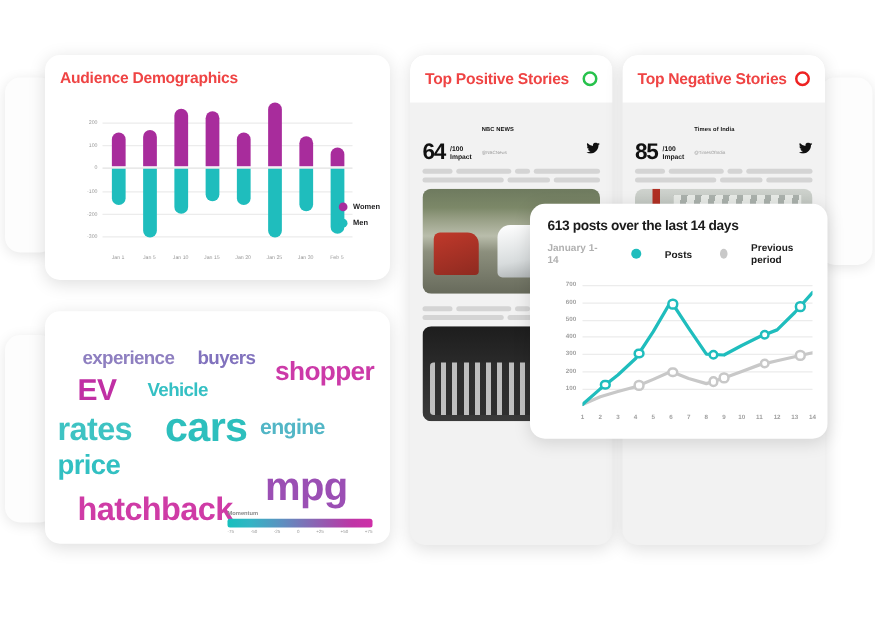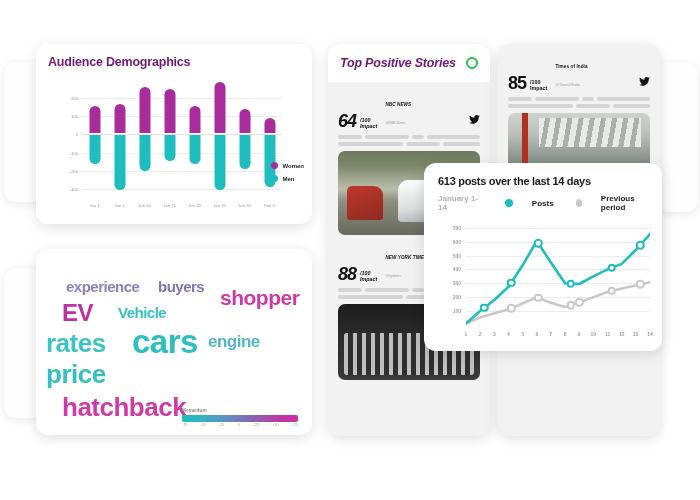--- a/index.html
+++ b/index.html
@@ -15,21 +15,21 @@
   .card {
     position:absolute;
     background:#ffffff;
     border-radius:12px;
     box-shadow:0 3px 14px rgba(0,0,0,0.13);
     overflow:hidden;
   }
   .card-title {
     font-size:12.5px;
     font-weight:600;
-    color:#701a75;
+    color:#ef4444;
     letter-spacing:-0.2px;
   }
 
   
   .ghost {
     position:absolute;
     background:#fdfdfd;
     border-radius:12px;
     box-shadow:0 2px 10px rgba(0,0,0,0.10);
   }
@@ -62,21 +62,21 @@
   .w { position:absolute; font-weight:700; white-space:nowrap; line-height:1; letter-spacing:-0.5px; }
   .momentum { position:absolute; right:14px; bottom:8px; width:116px; }
   .mom-label { font-size:4.6px; color:#8a8a8a; font-weight:600; margin-bottom:2px; }
   .mom-bar { height:7px; border-radius:2px;
     background:linear-gradient(90deg,#16c0bd 0%,#34b4c4 16%,#5e8fc0 38%,#7a74b8 52%,#9d52ae 70%,#bf35a6 86%,#cf2fa8 100%); }
   .mom-ticks { display:flex; justify-content:space-between; margin-top:1px; }
   .mom-ticks span { font-size:3.6px; color:#9a9a9a; }
 
   
   .story-card { background:#f2f2f2; }
-  #positive { left:328px; top:44px; width:162px; height:392px;font-style:italic; }
+  #positive { left:328px; top:44px; width:162px; height:392px; }
   #negative { left:498px; top:44px; width:162px; height:392px; }
   .story-head {
     background:#ffffff; height:38px; display:flex; align-items:center;
     justify-content:space-between; padding:0 12px;
     border-radius:12px 12px 0 0;
   }
   .ring { width:12px; height:12px; border-radius:50%; border:2.4px solid #27c24c; }
   .ring.neg { border-color:#ee2222; }
   .story-body { padding:10px 10px 0 10px; }
   .story-item { margin-bottom:10px; }
@@ -211,21 +211,22 @@
   <div class="card" id="keyphrases" style="z-index:3;">
     <div class="cloud">
         <span class="w" style="left: 22px; top: 2px; font-size: 15px; color: rgb(142, 127, 192);">experience</span>
         <span class="w" style="left: 114px; top: 2px; font-size: 15px; color: rgb(129, 114, 189);">buyers</span>
         <span class="w" style="left: 176px; top: 10px; font-size: 21px; color: rgb(204, 58, 168);">shopper</span>
         <span class="w" style="left: 18px; top: 24px; font-size: 24px; color: rgb(192, 47, 164);">EV</span>
         <span class="w" style="left: 74px; top: 28px; font-size: 15px; color: rgb(53, 192, 196);">Vehicle</span>
         <span class="w" style="left: 2px; top: 53px; font-size: 26px; color: rgb(62, 195, 195);">rates</span>
         <span class="w" style="left: 88px; top: 48px; font-size: 33px; color: rgb(45, 191, 189);">cars</span>
         <span class="w" style="left: 164px; top: 56px; font-size: 17px; color: rgb(82, 182, 198);">engine</span>
-        <span class="w" style="left: 2px; top: 84px; font-size: 26px; color: rgb(50, 192, 194);">price</span>
+        <span class="w" style="left: 2px; top: 84px; font-size: 22px; color: rgb(50, 192, 194);">price</span>
+        <span class="w" style="left: 168px; top: 96px; font-size: 32px; color: rgb(155, 79, 180);">mpg</span>
         <span class="w" style="left: 18px; top: 117px; font-size: 26px; color: rgb(207, 59, 166);">hatchback</span>
       </div>
     <div class="momentum">
       <div class="mom-label">Momentum</div>
       <div class="mom-bar"></div>
       <div class="mom-ticks">
           <span>-75</span>
           <span>-50</span>
           <span>-25</span>
           <span>0</span>
@@ -260,47 +261,43 @@
           <div class="skel-row">
             <i style="width:46%"></i>
             <i style="width:24%"></i>
             <i style="width:26%"></i>
           </div>
           <div class="thumb">
             <div class="photo-lot"></div>
           </div>
         </div>
         <div class="story-item">
-          <div class="score-row">
-            <span class="score">88</span>
-            <span class="impact">/100<br>Impact</span>
-            <span class="src"><span class="src-name">NEW YORK TIMES</span><br><span class="src-handle">@nytimes</span></span>
-            <span class="tw"><svg width="11" height="9" viewBox="0 0 24 20">
-                <path fill="#111" d="M24 2.4a9.6 9.6 0 0 1-2.8.8A4.9 4.9 0 0 0 23.3.4a9.7 9.7 0 0 1-3.1 1.2A4.9 4.9 0 0 0 11.8 6a13.9 13.9 0 0 1-10-5.1 4.9 4.9 0 0 0 1.5 6.5A4.8 4.8 0 0 1 1 6.8v.1a4.9 4.9 0 0 0 3.9 4.8 4.9 4.9 0 0 1-2.2.1 4.9 4.9 0 0 0 4.6 3.4A9.9 9.9 0 0 1 0 17.3a13.9 13.9 0 0 0 7.5 2.2c9.1 0 14-7.5 14-14v-.7A10 10 0 0 0 24 2.4z"></path>
-              </svg></span>
-          </div>
           <div class="skel-row">
             <i style="width:18%"></i>
             <i style="width:34%"></i>
             <i style="width:9%"></i>
             <i style="width:40%"></i>
           </div>
           <div class="skel-row">
             <i style="width:46%"></i>
             <i style="width:24%"></i>
             <i style="width:26%"></i>
           </div>
           <div class="thumb">
             <div class="photo-line"></div>
           </div>
         </div>
       </div>
   </div>
 
   <div class="card story-card" id="negative" style="z-index:2;">
+    <div class="story-head">
+      <div class="card-title">Top Negative Stories</div>
+      <div class="ring neg"></div>
+    </div>
     <div class="story-body">
         <div class="story-item">
           <div class="score-row">
             <span class="score">85</span>
             <span class="impact">/100<br>Impact</span>
             <span class="src"><span class="src-name">Times of India</span><br><span class="src-handle">@TimesOfIndia</span></span>
             <span class="tw"><svg width="11" height="9" viewBox="0 0 24 20">
                 <path fill="#111" d="M24 2.4a9.6 9.6 0 0 1-2.8.8A4.9 4.9 0 0 0 23.3.4a9.7 9.7 0 0 1-3.1 1.2A4.9 4.9 0 0 0 11.8 6a13.9 13.9 0 0 1-10-5.1 4.9 4.9 0 0 0 1.5 6.5A4.8 4.8 0 0 1 1 6.8v.1a4.9 4.9 0 0 0 3.9 4.8 4.9 4.9 0 0 1-2.2.1 4.9 4.9 0 0 0 4.6 3.4A9.9 9.9 0 0 1 0 17.3a13.9 13.9 0 0 0 7.5 2.2c9.1 0 14-7.5 14-14v-.7A10 10 0 0 0 24 2.4z"></path>
               </svg></span>
           </div>

